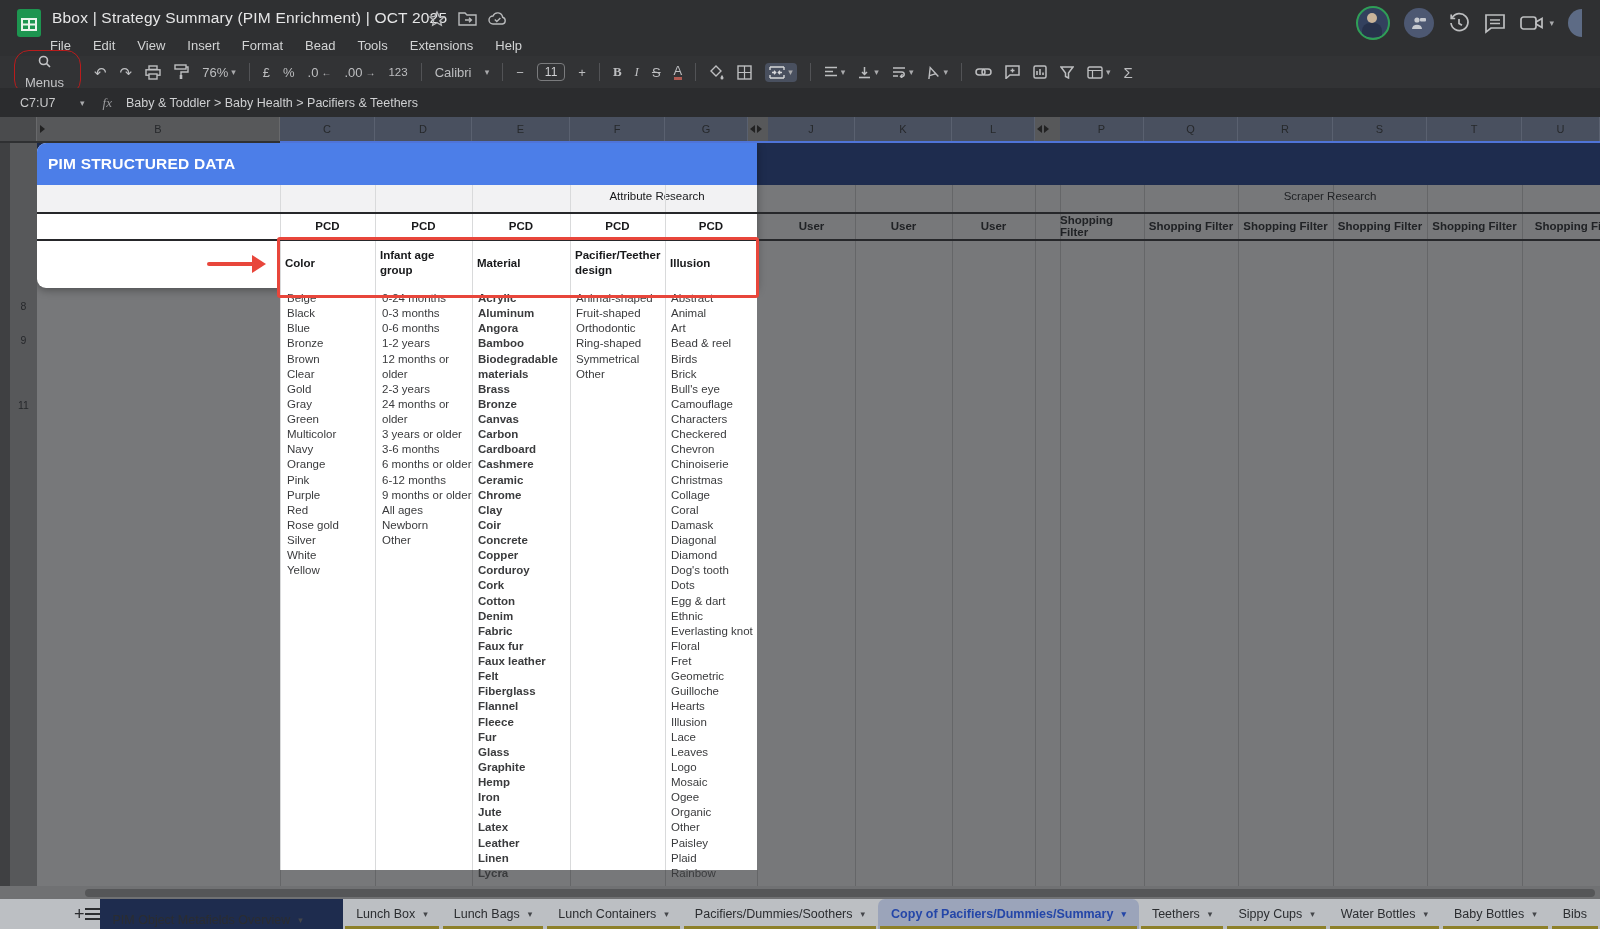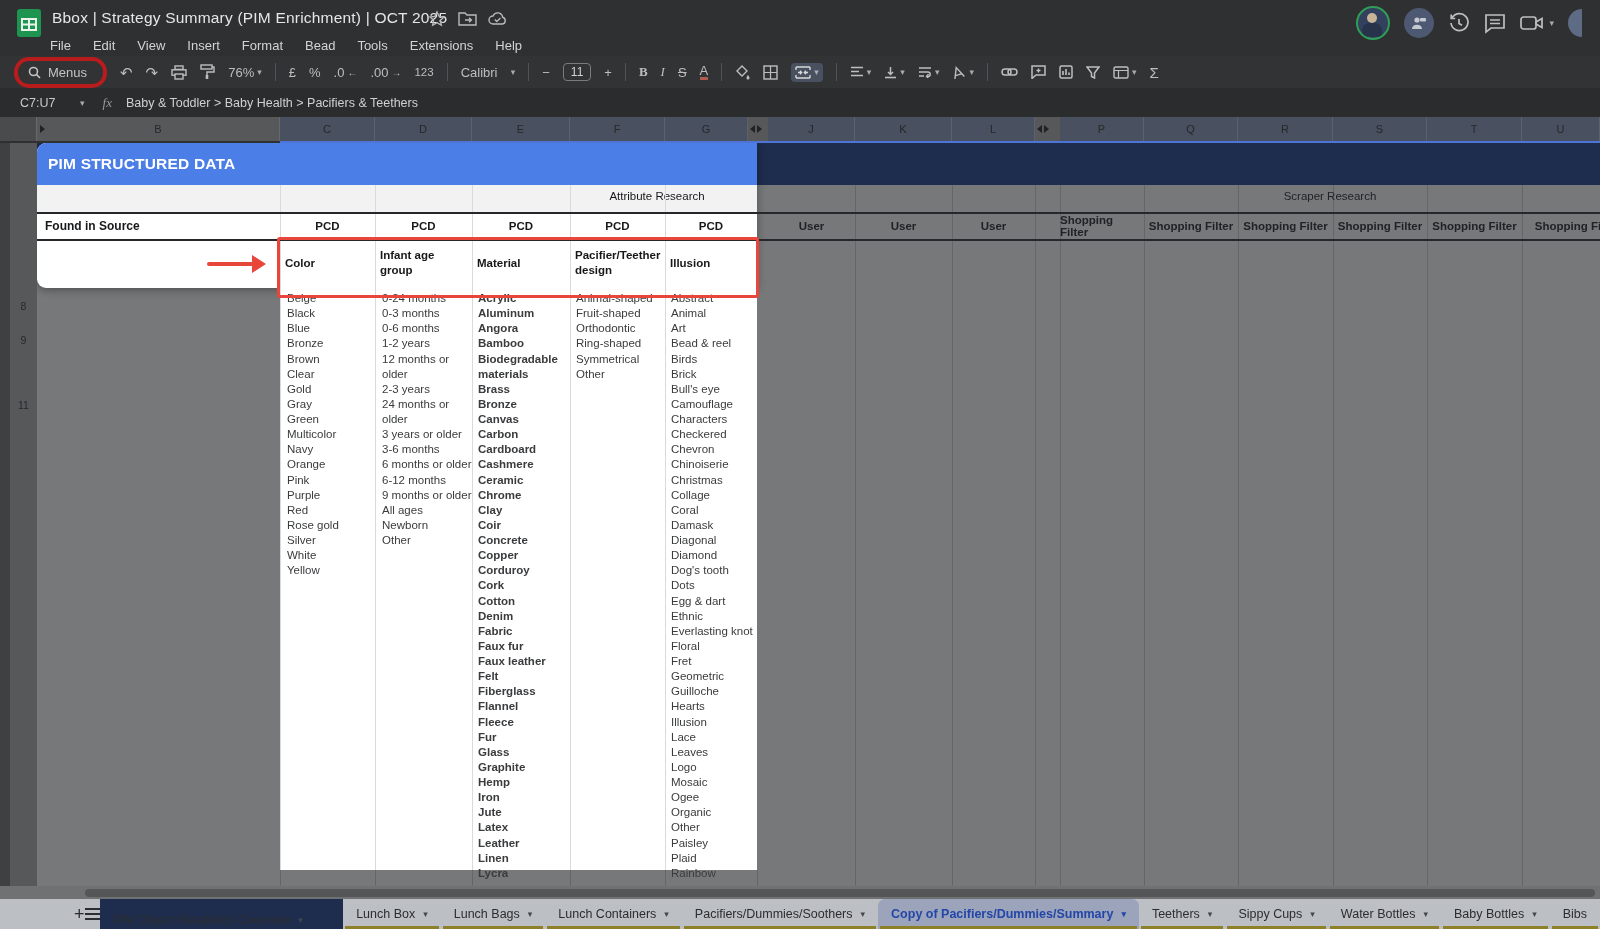--- a/index.html
+++ b/index.html
@@ -13,21 +13,21 @@
   .menu-row span{cursor:default;}
   .t-ico{color:#bdbec0;font-size:15px;line-height:1;}
   .logo{left:14px;top:8px;width:30px;height:30px;}
   .right-icons{right:18px;top:6px;display:flex;align-items:center;gap:14px;}
   .avatar{width:30px;height:30px;border-radius:50%;background:#33415e;border:2px solid #2f9e57;position:relative;overflow:hidden;}
   .avatar:before{content:"";position:absolute;left:9px;top:5px;width:10px;height:10px;border-radius:50%;background:#c9b49a;}
   .avatar:after{content:"";position:absolute;left:4px;top:15px;width:20px;height:14px;border-radius:8px 8px 0 0;background:#27324b;}
   .ppl-pill{width:30px;height:30px;border-radius:50%;background:#4d5872;display:flex;align-items:center;justify-content:center;}
   
   .toolbar{left:0;top:56px;width:1600px;height:32px;background:#323335;display:flex;align-items:center;padding-left:14px;box-sizing:border-box;gap:13px;color:#bdbec0;font-size:13px;}
-  .pill{display:flex;align-items:center;gap:7px;border:4px solid #b91c1c;border-radius:15px;padding:4px 16px 4px 10px;color:#c3c4c6;}
+  .pill{display:flex;align-items:center;gap:7px;border:1px solid #b91c1c;border-radius:15px;padding:4px 16px 4px 10px;color:#c3c4c6;flex-direction:column;}
   .tb{display:flex;align-items:center;gap:3px;cursor:default;white-space:nowrap;}
   .div{width:1px;height:18px;background:#525356;}
   .caret{font-size:9px;color:#a9aaac;}
   .fsz{border:1px solid #7a7b7d;border-radius:4px;padding:1px 7px;font-size:12px;color:#d0d1d3;}
   .boldb{font-weight:bold;font-family:"Liberation Serif",serif;}
   .merge-hl{background:#49505f;border-radius:4px;padding:3px 4px;}
   svg.ic{display:block;}
   
   .fbar{left:0;top:88px;width:1600px;height:29px;background:#2b2c2e;border-bottom:1px solid #3e3f41;display:flex;align-items:center;}
   .cellref{margin-left:20px;width:60px;font-size:12.5px;color:#c9cacb;}
@@ -369,21 +369,20 @@
 
     <div class="g vlineB" style="left:243px;top:42px;height:685px;"></div>
     <div class="g vlineB" style="left:338px;top:42px;height:685px;"></div>
     <div class="g vlineB" style="left:435px;top:42px;height:685px;"></div>
     <div class="g vlineB" style="left:533px;top:42px;height:685px;"></div>
     <div class="g vlineB" style="left:628px;top:42px;height:685px;"></div>
 
     <div class="g hline" style="left:0;top:69px;width:1563px;"></div>
     <div class="g hline" style="left:0;top:96px;width:1563px;"></div>
 
-    <div class="g c10" style="left:8px;width:230px;justify-content:flex-start;font-size:12px;">Found in Source</div>
     <div class="g c10" style="left:243px;width:95px;">PCD</div>
     <div class="g c10" style="left:338px;width:97px;">PCD</div>
     <div class="g c10" style="left:435px;width:98px;">PCD</div>
     <div class="g c10" style="left:533px;width:95px;">PCD</div>
     <div class="g c10" style="left:628px;width:92px;">PCD</div>
     <div class="g c10 dim" style="left:731px;width:87px;">User</div>
     <div class="g c10 dim" style="left:818px;width:97px;">User</div>
     <div class="g c10 dim" style="left:915px;width:83px;">User</div>
     <div class="g c10 dim" style="left:1023px;width:84px;">Shopping Filter</div>
     <div class="g c10 dim" style="left:1107px;width:94px;">Shopping Filter</div>

